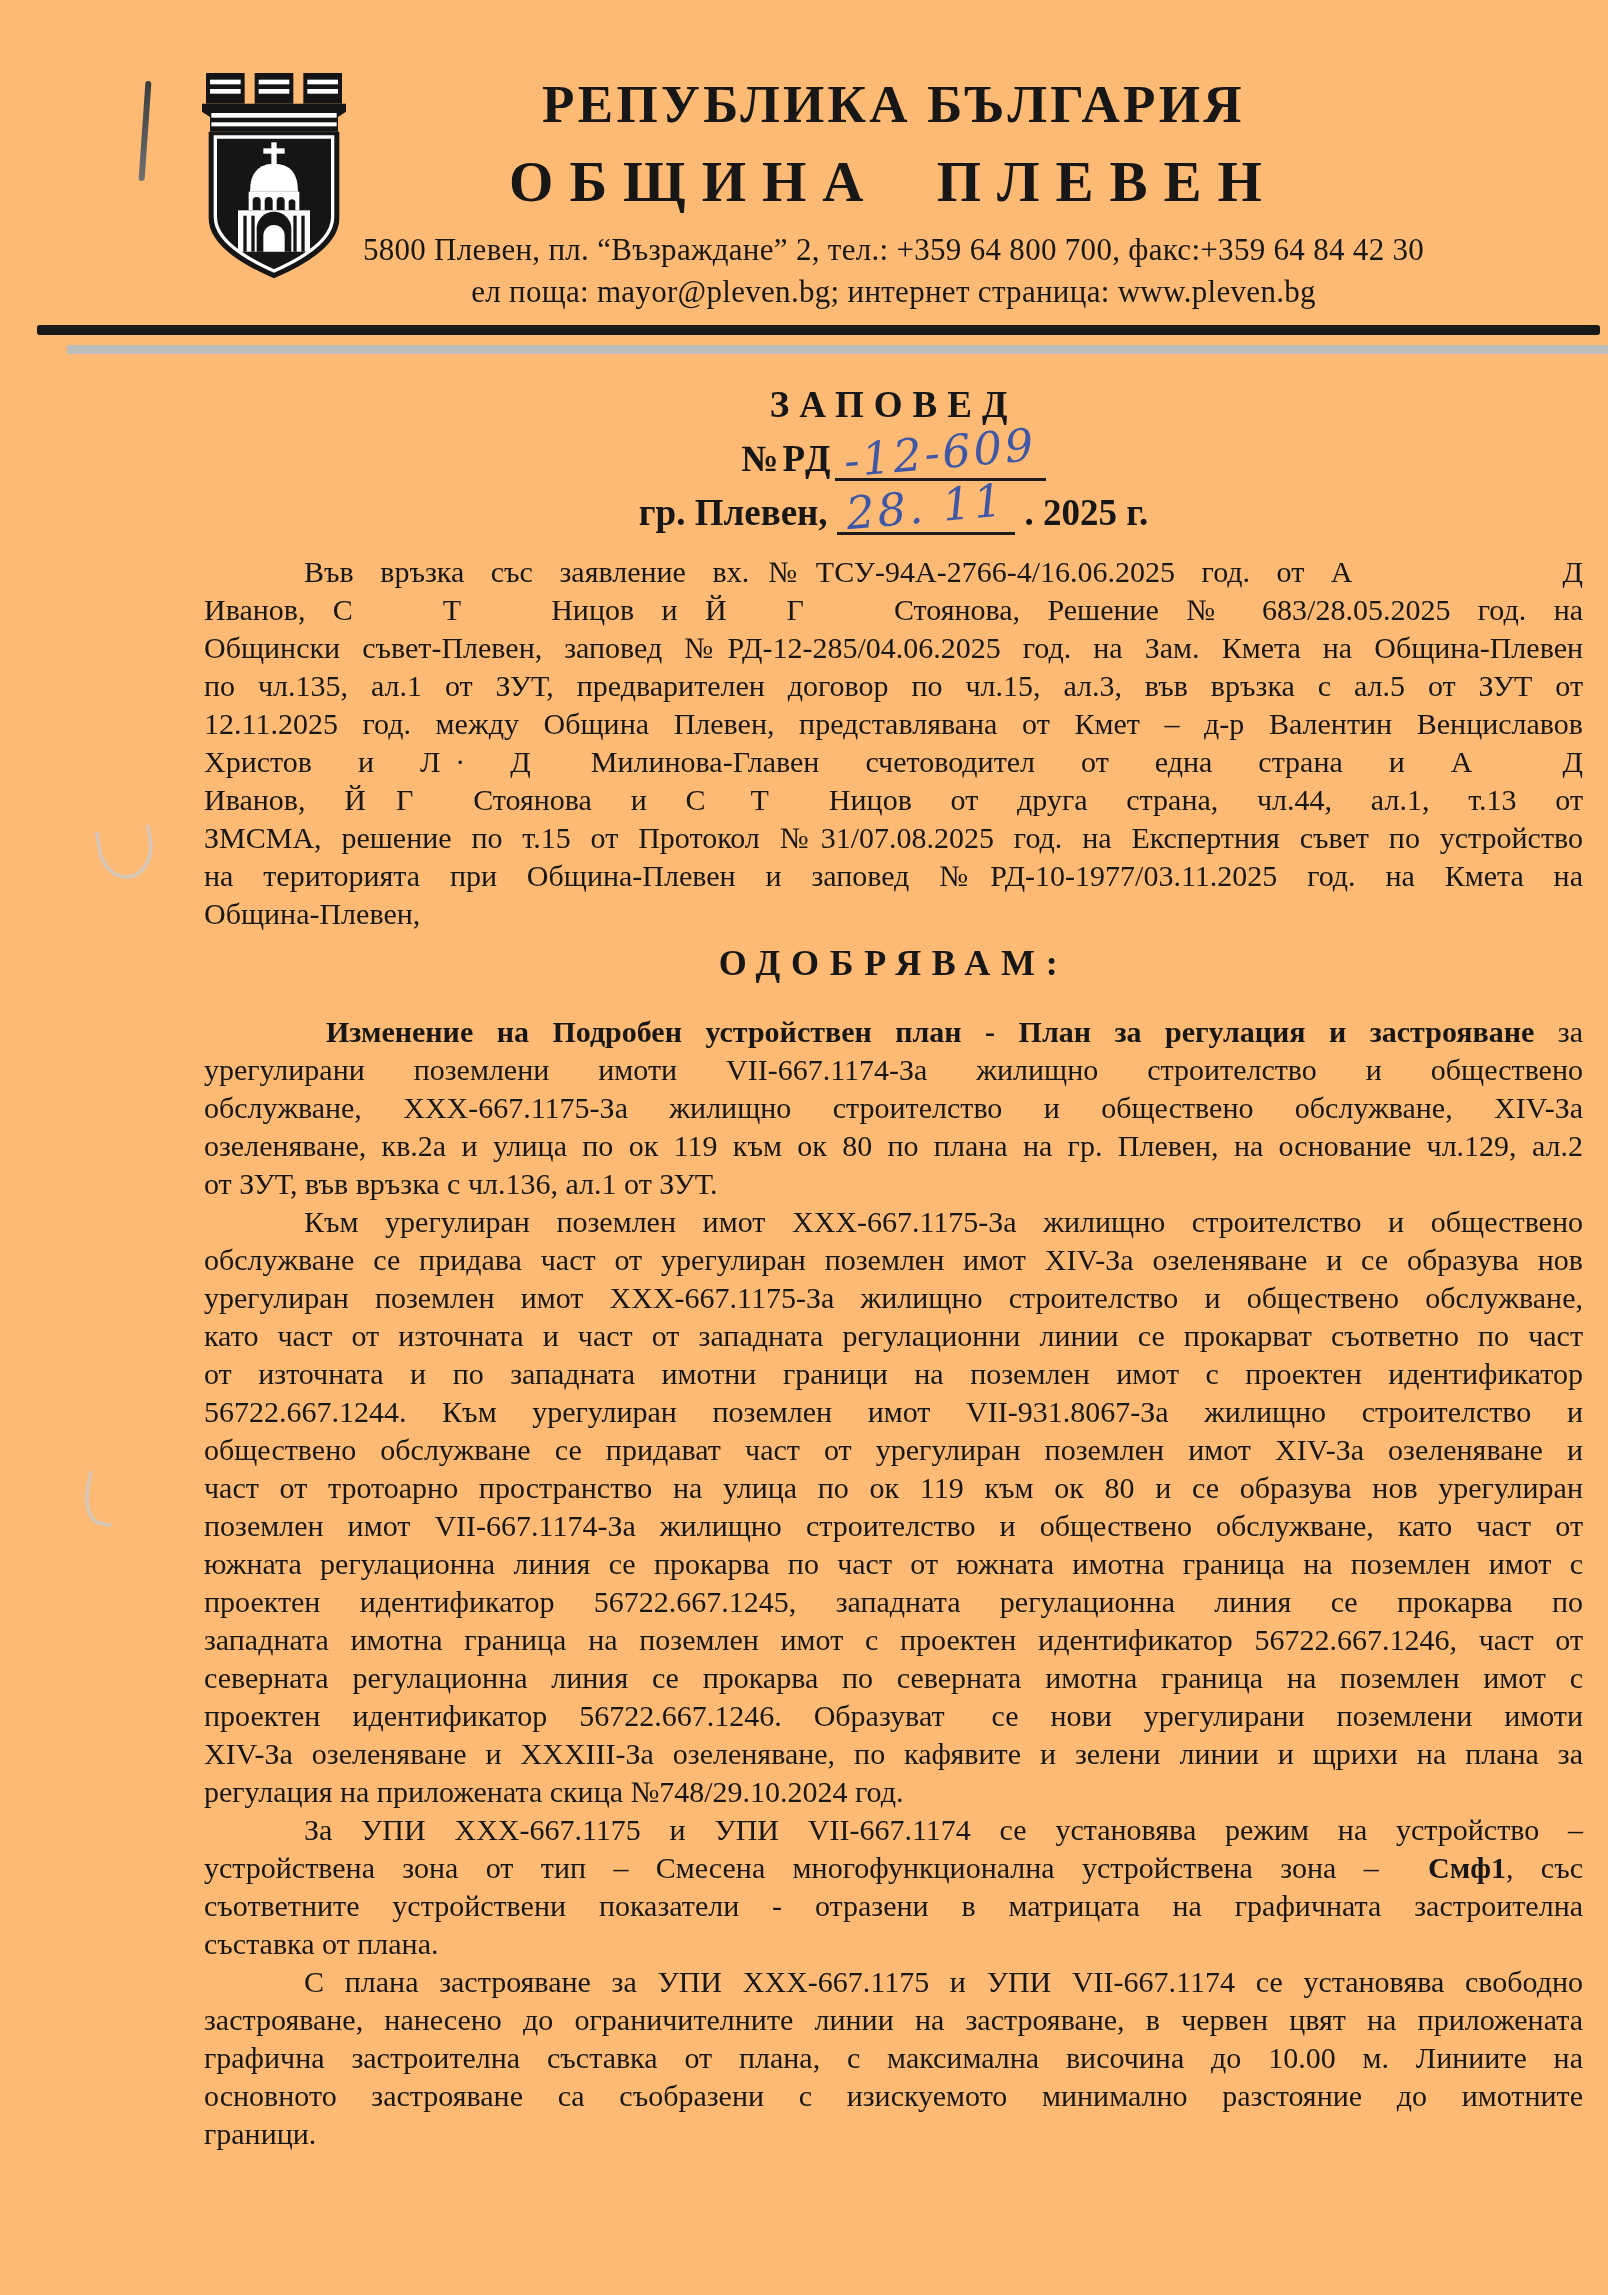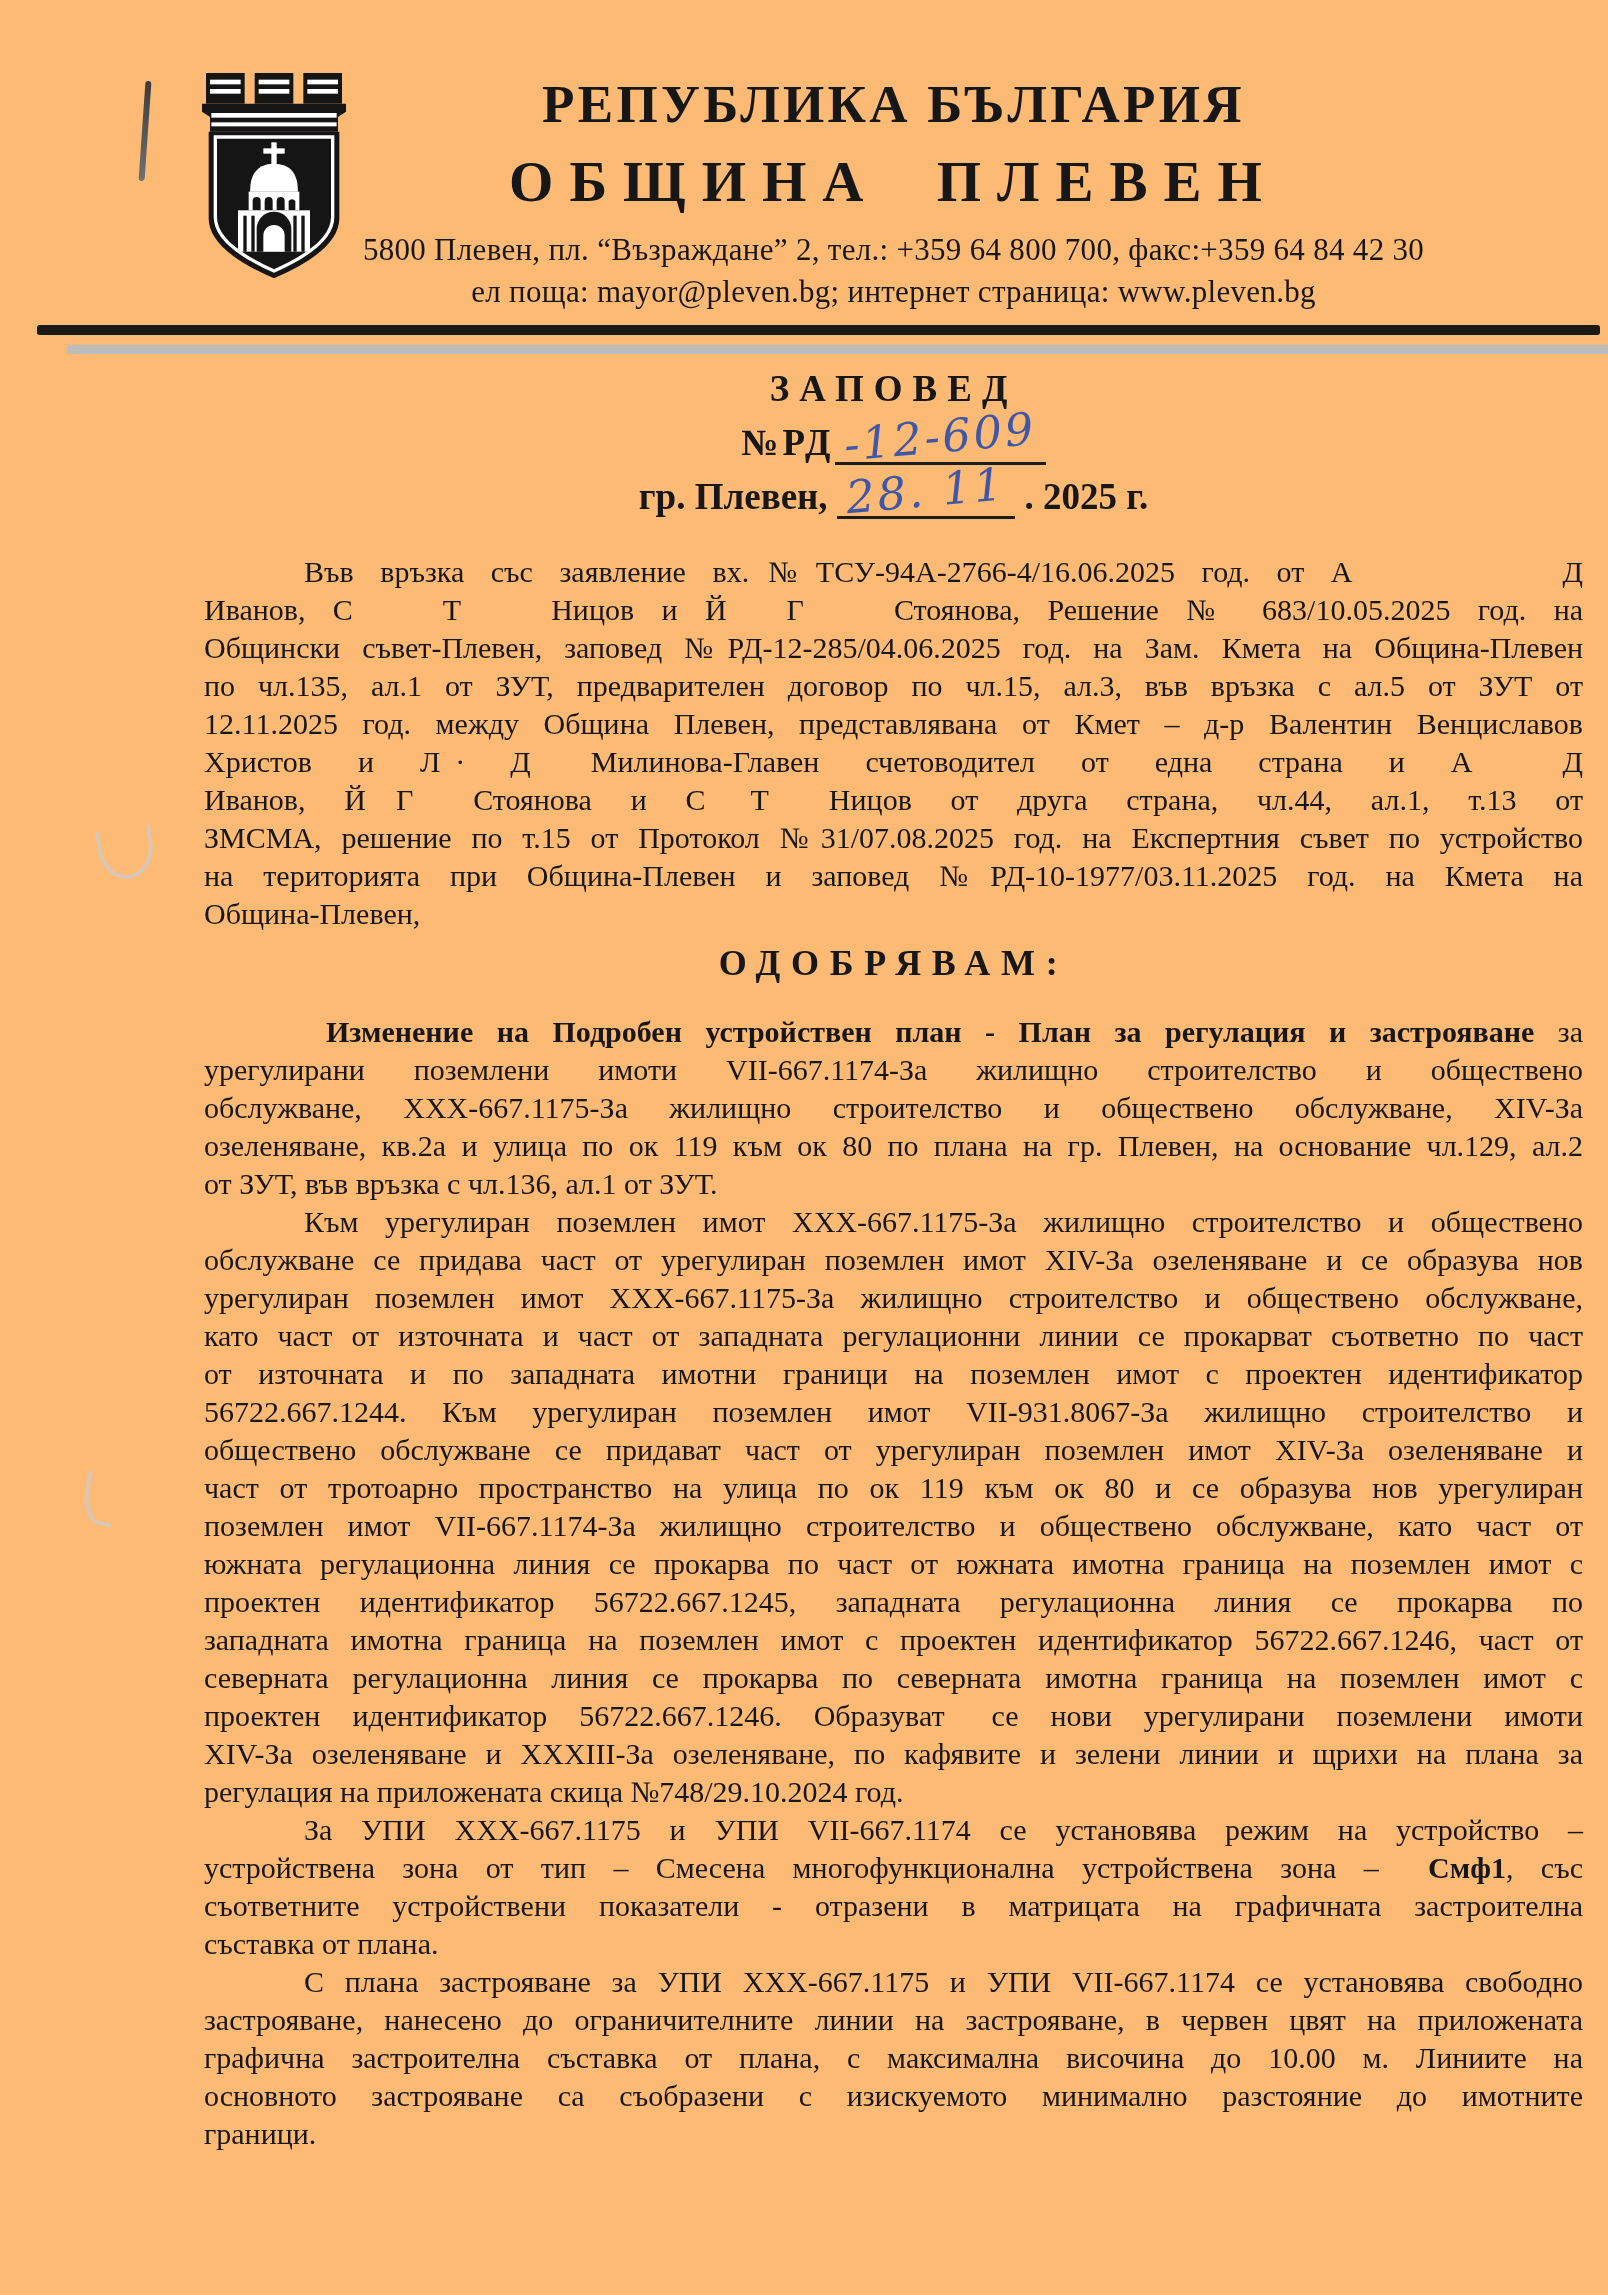--- a/index.html
+++ b/index.html
@@ -14,21 +14,21 @@
   
   .logo{position:absolute;left:202px;top:73px;width:144px;height:208px;}
   .letterhead{position:absolute;left:204px;top:75px;width:1379px;text-align:center;}
   .republic{font-size:53px;font-weight:bold;letter-spacing:3.3px;line-height:1.12;}
   .municipality{font-size:57px;font-weight:bold;letter-spacing:16px;word-spacing:27px;line-height:1.15;margin-top:15px;}
   .address{font-size:31px;margin-top:17.4px;white-space:nowrap;letter-spacing:0.3px;}
   .email{font-size:31px;margin-top:5.3px;letter-spacing:0.3px;}
   .rule-thick{position:absolute;left:37px;top:325px;width:1563px;height:10px;background:#191919;border-radius:2.7px;}
   .rule-thin{position:absolute;left:67px;top:345px;width:1542px;height:8.7px;background:#bdbdbd;}
   
-  .title-block{position:absolute;left:204px;top:367px;width:1379px;text-align:center;}
+  .title-block{position:absolute;left:204px;top:383px;width:1379px;text-align:center;}
   .order-title{font-size:37px;font-weight:bold;letter-spacing:10px;}
   .order-number-line,.order-date-line{font-size:37px;font-weight:bold;margin-top:6.7px;white-space:nowrap;}
   .order-number-line .prefix{letter-spacing:4px;}
   .hw-underline{
     display:inline-block;border-bottom:3.3px solid #1c1c1c;
     min-width:180px;text-align:center;vertical-align:baseline;
     padding:0 9.4px 0;line-height:1;
   }
   .hw-underline.date{min-width:140px;}
   .handwriting{
@@ -132,21 +132,21 @@
 
   <div class="title-block">
     <div class="order-title">ЗАПОВЕД</div>
     <div class="order-number-line"><span class="prefix">№РД</span><span class="hw-underline"><span class="handwriting" style="color: rgb(62, 87, 166);">-12-609</span></span></div>
     <div class="order-date-line"><span class="prefix">гр. Плевен,</span><span class="gap"></span><span class="hw-underline date"><span class="handwriting" style="color: rgb(62, 87, 166);">28. 11</span></span><span class="gap"></span><span class="prefix">. 2025 г.</span></div>
   </div>
 
   <div class="doc-body">
       <div class="para">
         <div class="bline indent"><span>Във връзка със заявление вх.№ТСУ-94А-2766-4/16.06.2025 год. от А       Д</span></div>
-        <div class="bline"><span>Иванов, С   Т   Ницов и Й  Г   Стоянова, Решение № 683/10.05.2025 год. на</span></div>
+        <div class="bline"><span>Иванов, С   Т   Ницов и Й  Г   Стоянова, Решение № 683/28.05.2025 год. на</span></div>
         <div class="bline"><span>Общински съвет-Плевен, заповед №РД-12-285/04.06.2025 год. на Зам. Кмета на Община-Плевен</span></div>
         <div class="bline"><span>по чл.135, ал.1 от ЗУТ, предварителен договор по чл.15, ал.3, във връзка с ал.5 от ЗУТ от</span></div>
         <div class="bline"><span>12.11.2025 год. между Община Плевен, представлявана от Кмет – д-р Валентин Венциславов</span></div>
         <div class="bline"><span>Христов и Л ·  Д  Милинова-Главен счетоводител от една страна и А   Д</span></div>
         <div class="bline"><span>Иванов, Й  Г  Стоянова и С  Т   Ницов от друга страна, чл.44, ал.1, т.13 от</span></div>
         <div class="bline"><span>ЗМСМА, решение по т.15 от Протокол №31/07.08.2025 год. на Експертния съвет по устройство</span></div>
         <div class="bline"><span>на територията при Община-Плевен и заповед №РД-10-1977/03.11.2025 год. на Кмета на</span></div>
         <div class="bline last"><span>Община-Плевен,</span></div>
       </div>
       <div class="para heading">

